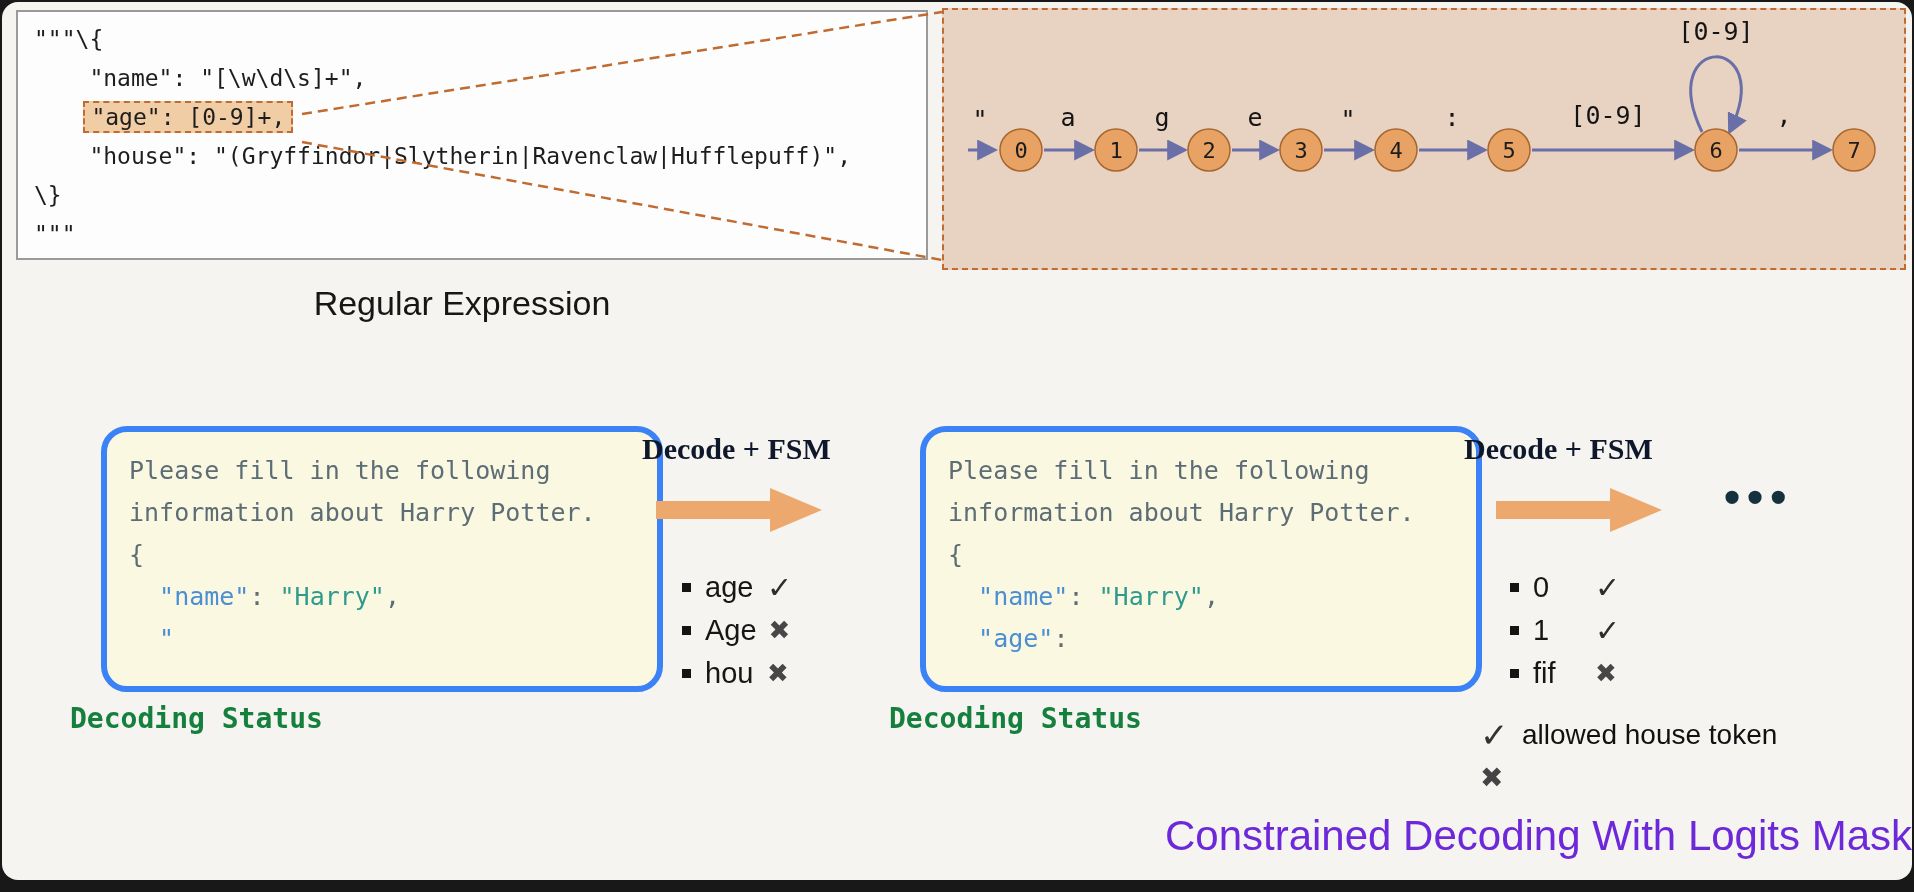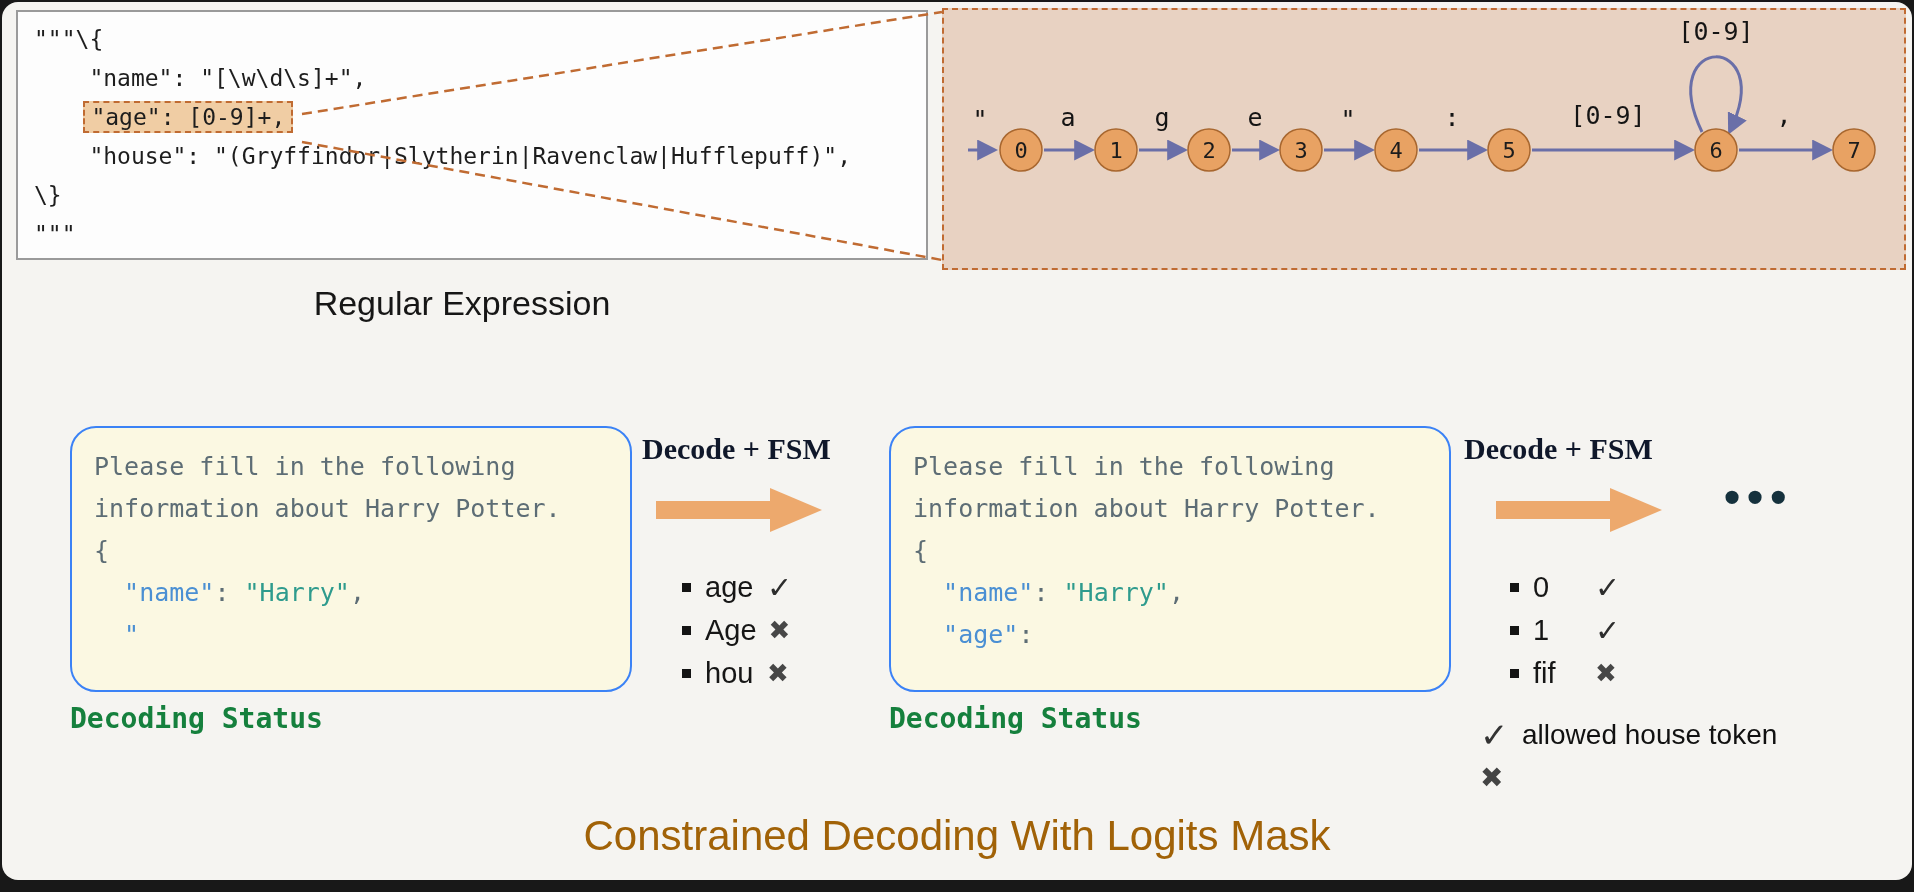--- a/index.html
+++ b/index.html
@@ -27,23 +27,23 @@
   .fsm-panel { position:absolute; left:940px; top:6px; width:964px; height:262px;
                background:#e8d2c2; border:2px dashed #c06b32; z-index:2; }
   .fsm-label { font-family:"DejaVu Sans Mono", monospace; font-size:25px; fill:#141414; }
   .fsm-statenum { font-family:"DejaVu Sans Mono", monospace; font-size:22px; fill:#1c1c1c; }
 
   
   .cone { position:absolute; left:0; top:0; z-index:3; pointer-events:none; }
 
   
   .prompt-box { position:absolute; top:424px; width:562px; height:266px;
-                background:#fbf8e2; border:2px solid #3b82f6; border-radius:26px;
+                background:#fbf8e2; border:6px solid #3b82f6; border-radius:26px;
                 padding:18px 22px; font-family:"DejaVu Sans Mono", monospace;
-                font-size:25px; z-index:2; }
+                font-size:25px; z-index:2;margin-left:31px; }
   .prompt-left { left:68px; }
   .prompt-right { left:887px; }
   .pm-line { white-space:pre; line-height:42px; }
   .seg-gray { color:#5d6d75; }
   .seg-blue { color:#4a8fd3; }
   .seg-teal { color:#2e9b8d; }
 
   .status-caption { position:absolute; top:700px; width:562px; text-align:left;
                     font-family:"DejaVu Sans Mono", monospace; font-weight:bold;
                     font-size:28px; color:#15803d; z-index:2; }
@@ -71,22 +71,22 @@
 
   .ellipsis { position:absolute; left:1722px; top:468px; font-size:46px; font-weight:bold;
               color:#15313d; letter-spacing:7px; z-index:2; }
 
   
   .legend { position:absolute; left:1478px; top:712px; z-index:2; }
   .legend-row { display:flex; align-items:center; height:42px; font-size:28px; color:#111; }
   .legend-mark-allowed { width:42px; font-size:34px; color:#333; }
   .legend-mark-denied { width:42px; font-size:28px; color:#444; }
 
-  .figure-title { position:absolute; left:0; top:810px; width:1910px; text-align:center;
-                  font-size:42px; color:#a16207; z-index:2; }
+  .figure-title { position:absolute; left:0; top:810px; width:1910px; text-align:right;
+                  font-size:42px; color:#6d28d9; z-index:2; }
 </style>
 </head>
 <body>
 
 <div class="slide">
 
   <svg class="cone" width="1914" height="280" viewBox="0 0 1914 280">
     <line x1="300" y1="112" x2="940" y2="10" stroke="#c06b32" stroke-width="2.5" stroke-dasharray="10 6"></line>
     <line x1="300" y1="140" x2="940" y2="258" stroke="#c06b32" stroke-width="2.5" stroke-dasharray="10 6"></line>
   </svg>

